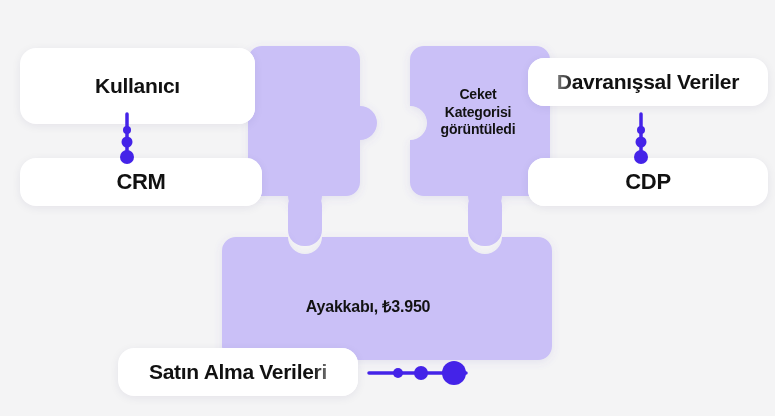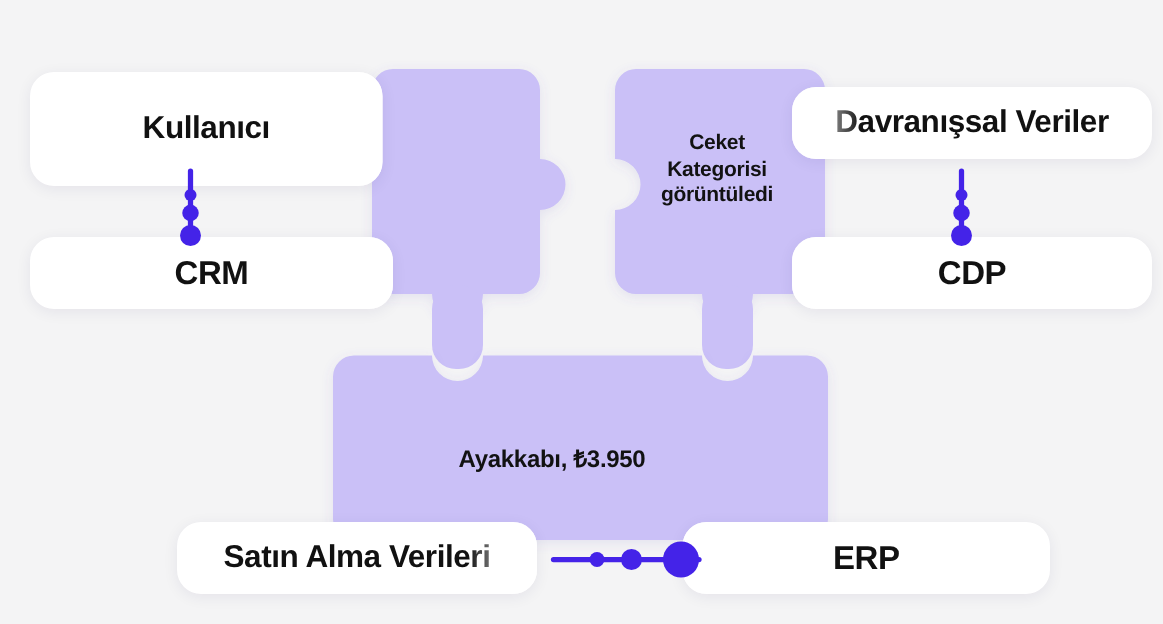--- a/index.html
+++ b/index.html
@@ -158,23 +158,20 @@
   </div>
 
   <div class="card fade-left" style="left:528px; top:158px; width:240px; height:48px; font-size:22px;">
     <span>CDP</span>
   </div>
 
   <div class="card fade-right" style="left:118px; top:348px; width:240px; height:48px; font-size:21px;">
     <span>Satın Alma Verileri</span>
   </div>
 
-  <div class="card fade-left" style="left:455px; top:348px; width:245px; height:48px; font-size:22px;">
-    <span>ERP</span>
-  </div>
 
   <svg class="connector" style="left:112px; top:112px;" width="30" height="52" viewBox="0 0 30 52" xmlns="http://www.w3.org/2000/svg">
     <line x1="15" y1="2" x2="15" y2="48" stroke="#4423e8" stroke-width="3.5" stroke-linecap="round"></line>
     <circle cx="15" cy="18" r="4" fill="#4423e8"></circle>
     <circle cx="15" cy="30" r="5.5" fill="#4423e8"></circle>
     <circle cx="15" cy="45" r="7" fill="#4423e8"></circle>
   </svg>
 
   <svg class="connector" style="left:626px; top:112px;" width="30" height="52" viewBox="0 0 30 52" xmlns="http://www.w3.org/2000/svg">
     <line x1="15" y1="2" x2="15" y2="48" stroke="#4423e8" stroke-width="3.5" stroke-linecap="round"></line>

